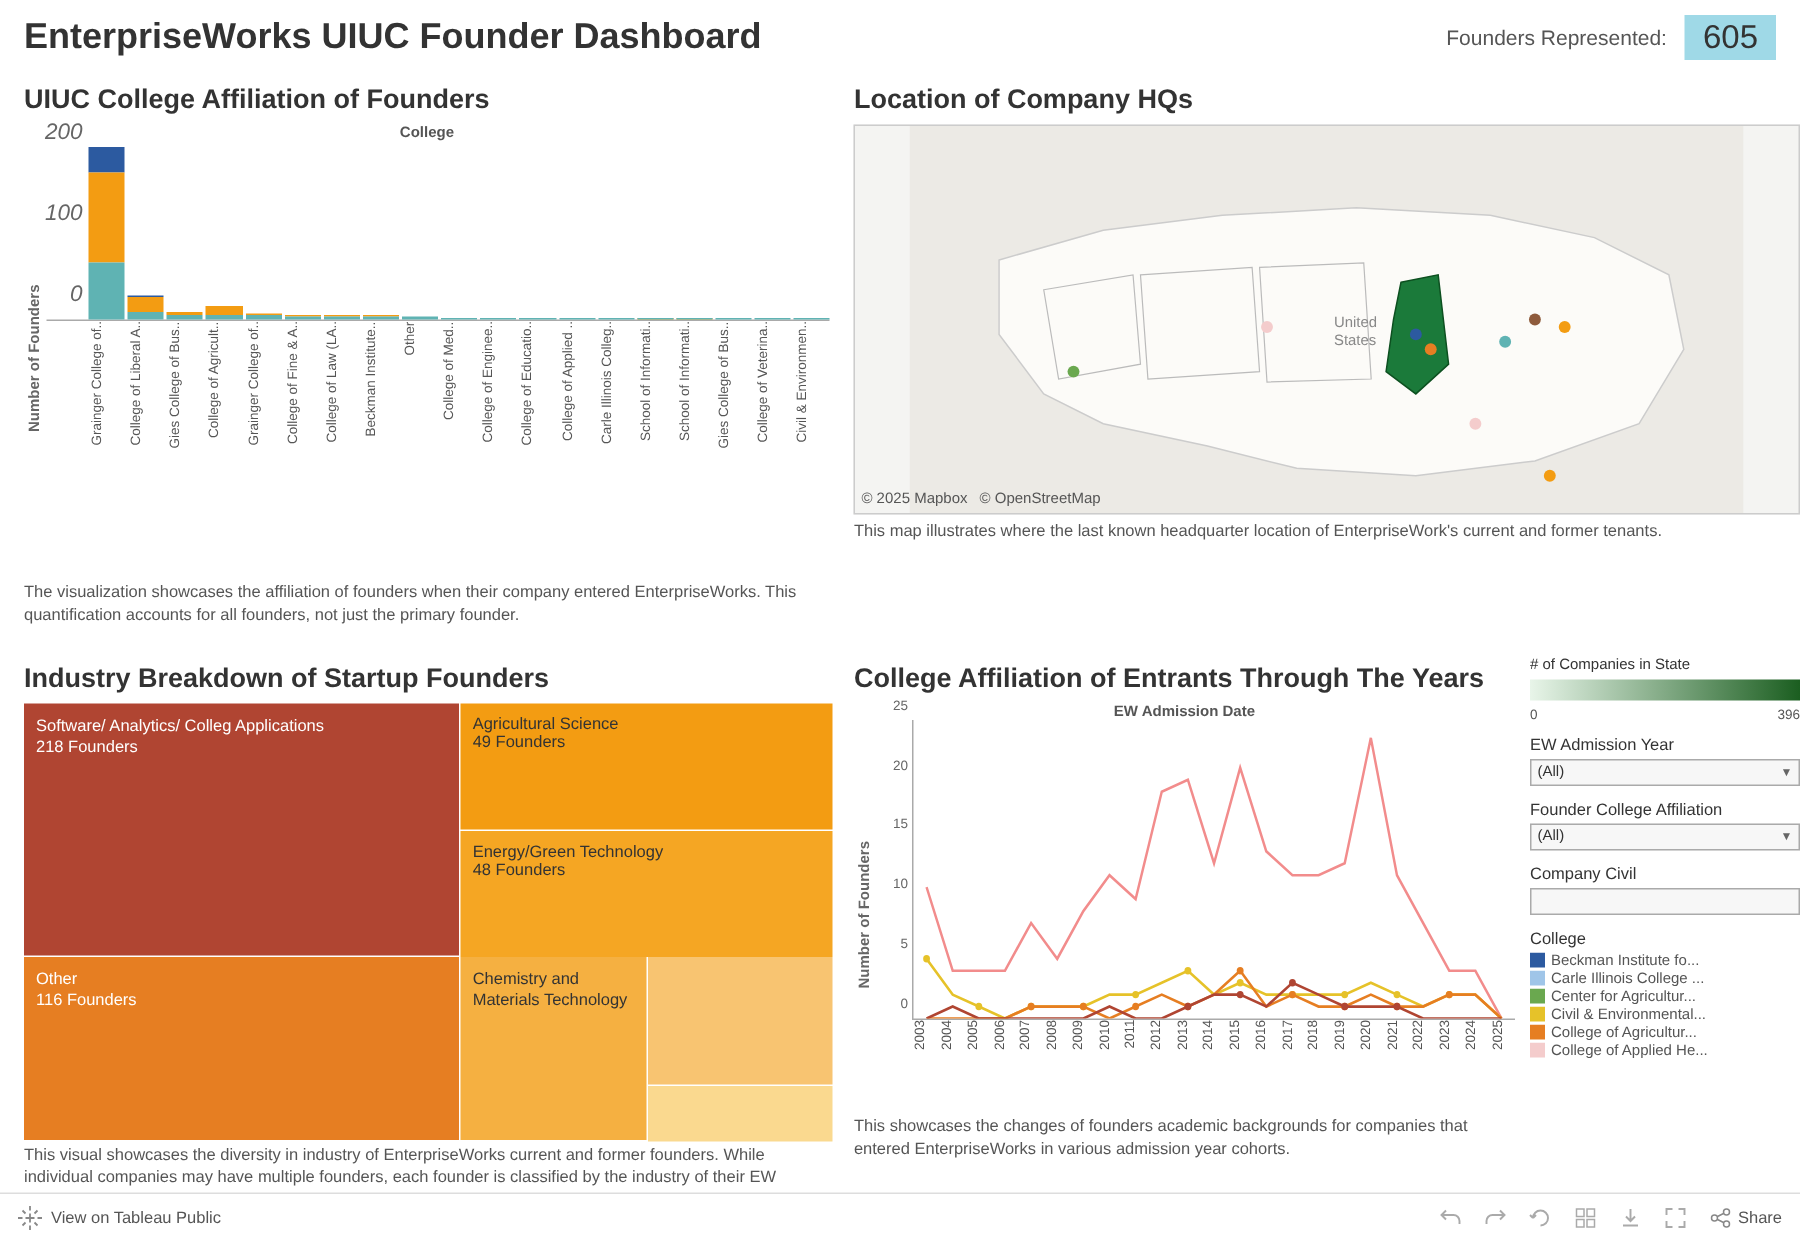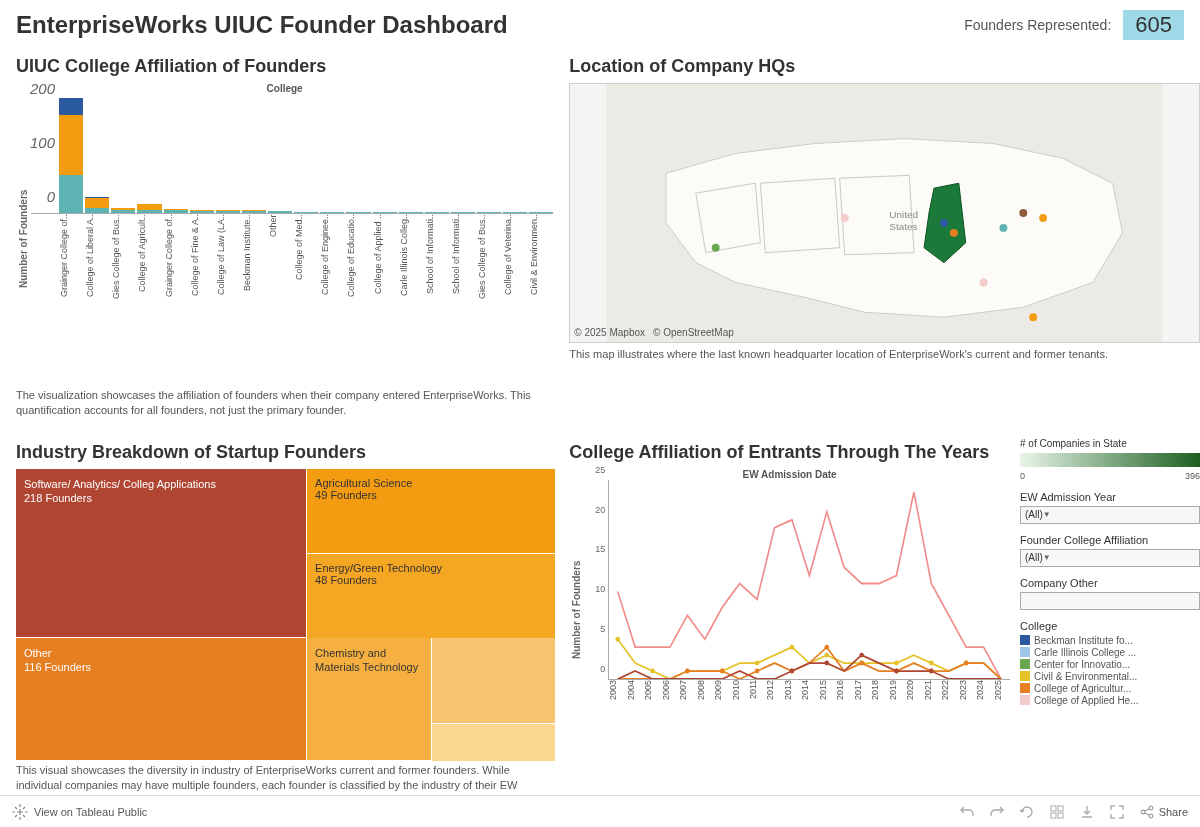--- a/index.html
+++ b/index.html
@@ -56,21 +56,21 @@
   .line-yticks { position: absolute; left: -24px; top: 0; height: 100%; width: 22px; }
   .line-ytick { position: absolute; right: 2px; font-size: 9px; color: #666; transform: translateY(-50%); }
   .line-xlabels { display: flex; margin-left: 24px; height: 40px; }
   .line-xlabel { flex: 1; font-size: 9px; color: #555; writing-mode: vertical-rl; transform: rotate(180deg); text-align: right; }
 
   
   .legend-grad { height: 14px; background: linear-gradient(to right, #e8f5e9, #1b5e20); margin: 4px 0; }
   .legend-nums { display: flex; justify-content: space-between; font-size: 9px; color: #555; }
   .ctrl-label { font-size: 11px; color: #333; margin-top: 10px; margin-bottom: 3px; }
   .ctrl-select, .ctrl-input { width: 100%; font-size: 10px; padding: 2px 4px; border: 1px solid #aaa; background: #f7f7f7; height: 18px; }
-  .ctrl-select { display: flex; align-items: center; cursor: pointer; }
+  .ctrl-select { display: flex; justify-content: space-between; align-items: center; cursor: pointer; }
   .chev { font-size: 8px; color: #666; }
   .college-legend { margin-top: 10px; }
   .leg-item { display: flex; align-items: center; gap: 4px; font-size: 10px; color: #555; margin: 1px 0; white-space: nowrap; overflow: hidden; text-overflow: ellipsis; }
   .leg-sw { width: 10px; height: 10px; flex-shrink: 0; }
 
   
   .bottombar { position: absolute; left: 0; right: 0; bottom: 0; height: 32px; border-top: 1px solid #ddd; display: flex; align-items: center; justify-content: space-between; padding: 0 12px; background: #fff; font-size: 11px; color: #555; }
   .bb-left { display: flex; align-items: center; gap: 6px; cursor: pointer; }
   .bb-right { display: flex; align-items: center; gap: 14px; }
   .bb-icon { width: 16px; height: 16px; color: #888; }
@@ -332,54 +332,55 @@
                 <div class="line-xlabel">2019</div>
                 <div class="line-xlabel">2020</div>
                 <div class="line-xlabel">2021</div>
                 <div class="line-xlabel">2022</div>
                 <div class="line-xlabel">2023</div>
                 <div class="line-xlabel">2024</div>
                 <div class="line-xlabel">2025</div>
               </div>
           </div>
         </div>
+        <div class="caption">This showcases the changes of founders academic backgrounds for companies that entered EnterpriseWorks in various admission year cohorts.</div>
       </div>
       <div class="right-side">
         <div style="font-size:10px;color:#333;margin-top:4px;"># of Companies in State</div>
         <div class="legend-grad"></div>
         <div class="legend-nums">
           <span>0</span>
           <span>396</span>
         </div>
         <div class="ctrl-label">EW Admission Year</div>
         <div class="ctrl-select">
           <span>(All)</span>
           <span class="chev">▼</span>
         </div>
         <div class="ctrl-label">Founder College Affiliation</div>
         <div class="ctrl-select">
           <span>(All)</span>
           <span class="chev">▼</span>
         </div>
-        <div class="ctrl-label">Company Other</div>
+        <div class="ctrl-label">Company Civil</div>
         <input class="ctrl-input" type="text" style="">
         <div class="college-legend">
           <div class="ctrl-label">College</div>
           <div id="college-legend-items">
               <div class="leg-item">
                 <div class="leg-sw" style="background: rgb(44, 90, 160);"></div>
                 <span>Beckman Institute fo...</span>
               </div>
               <div class="leg-item">
                 <div class="leg-sw" style="background: rgb(159, 197, 232);"></div>
                 <span>Carle Illinois College ...</span>
               </div>
               <div class="leg-item">
                 <div class="leg-sw" style="background: rgb(106, 168, 79);"></div>
-                <span>Center for Innovatio...</span>
+                <span>Center for Agricultur...</span>
               </div>
               <div class="leg-item">
                 <div class="leg-sw" style="background: rgb(230, 194, 41);"></div>
                 <span>Civil &amp; Environmental...</span>
               </div>
               <div class="leg-item">
                 <div class="leg-sw" style="background: rgb(230, 126, 34);"></div>
                 <span>College of Agricultur...</span>
               </div>
               <div class="leg-item">

